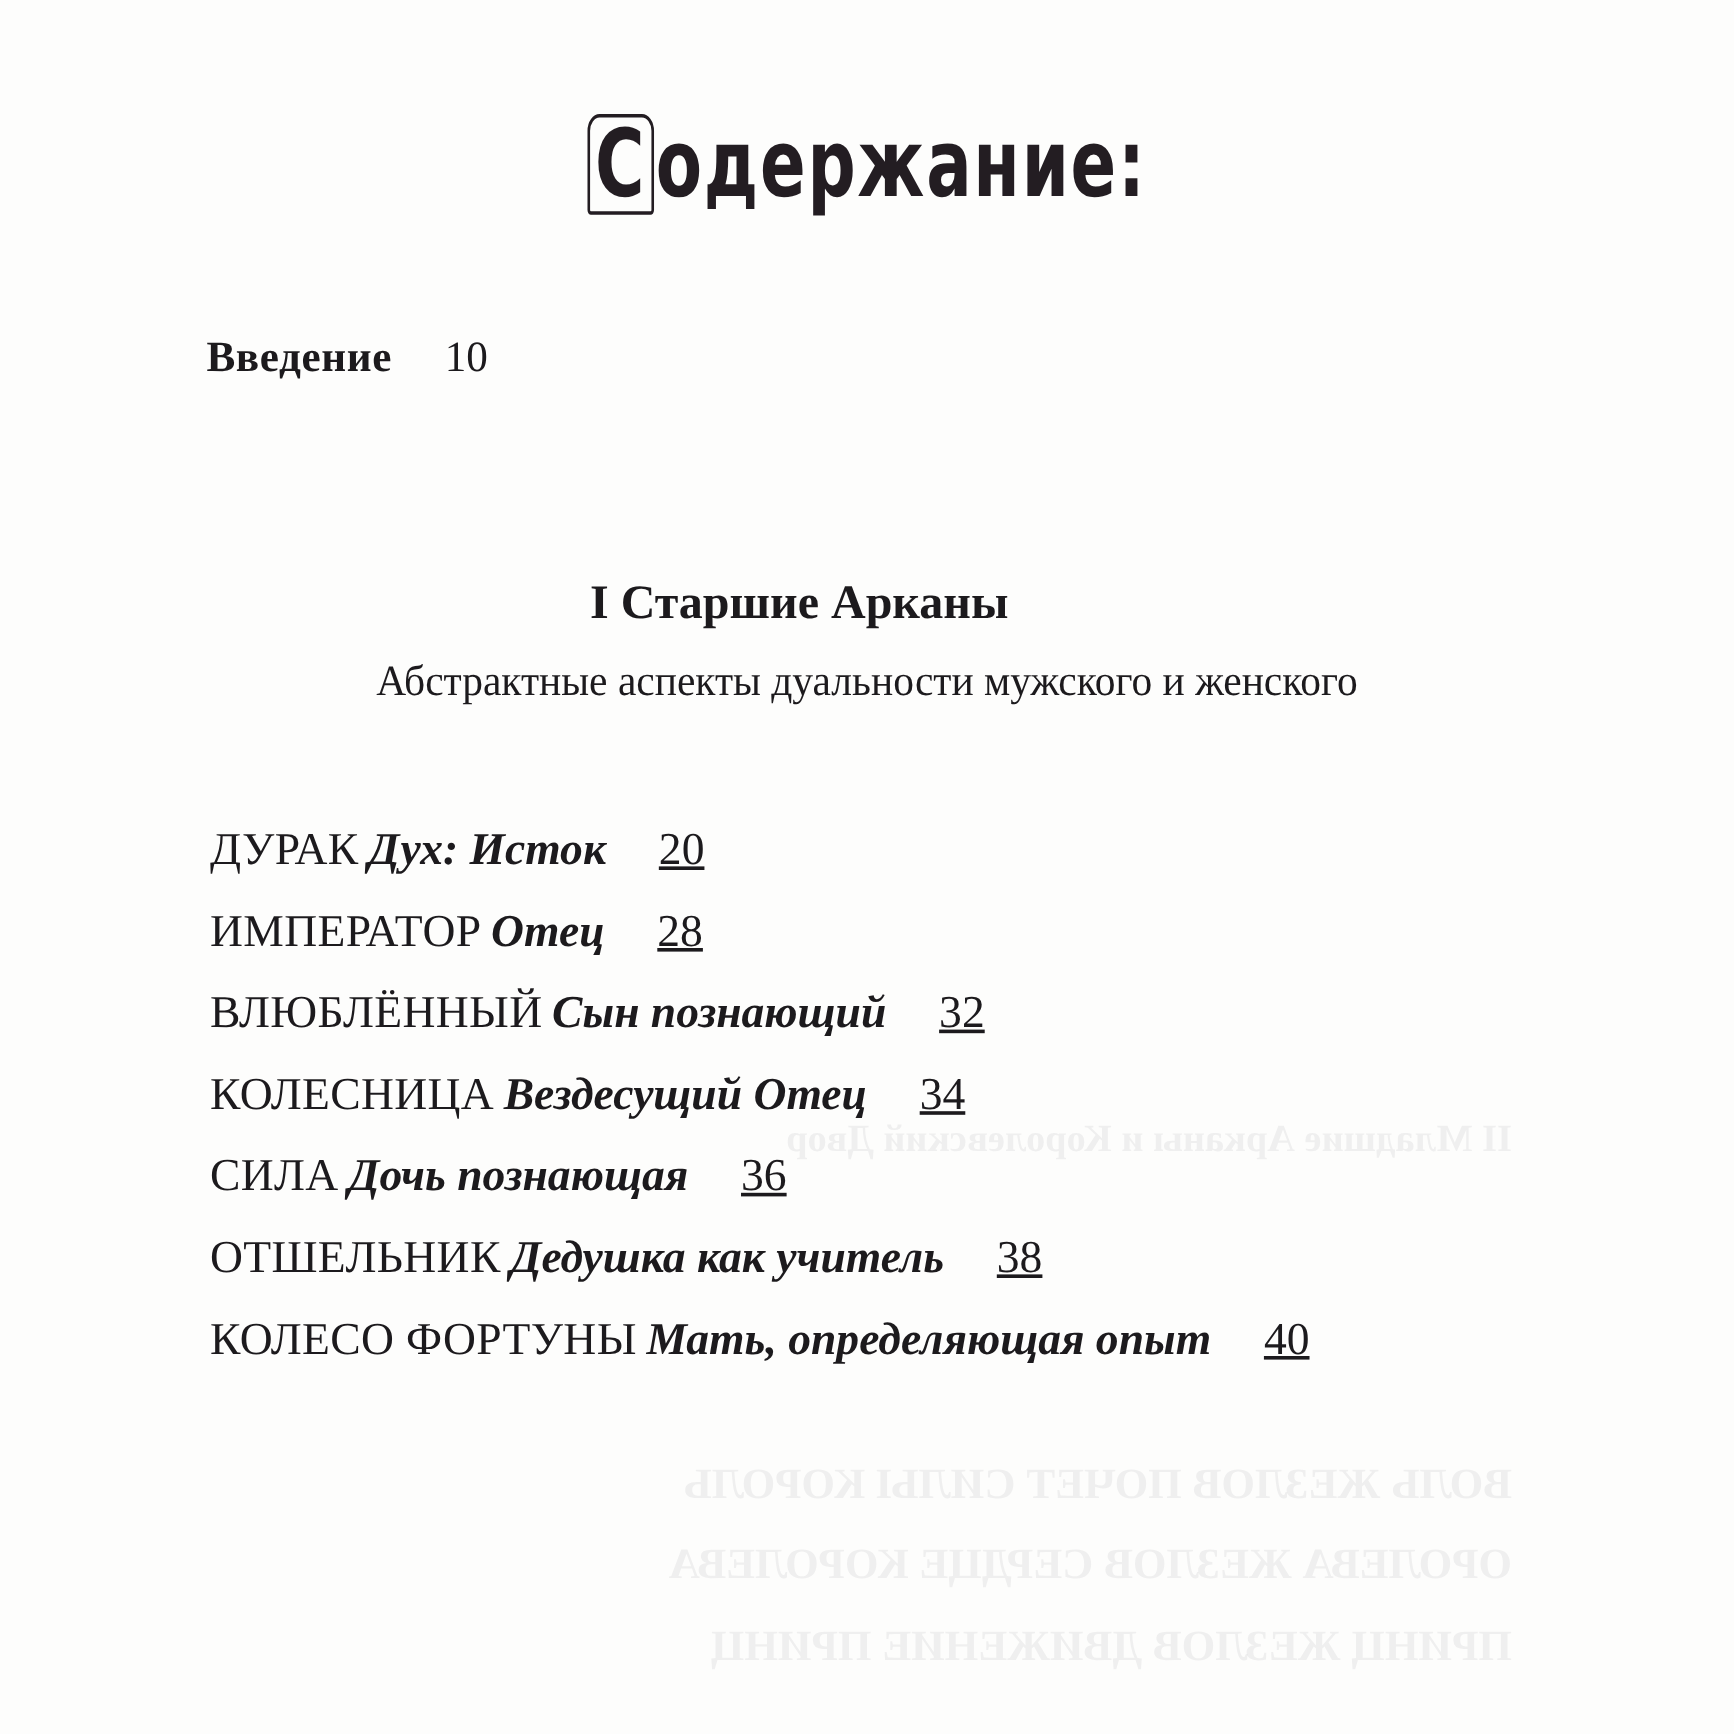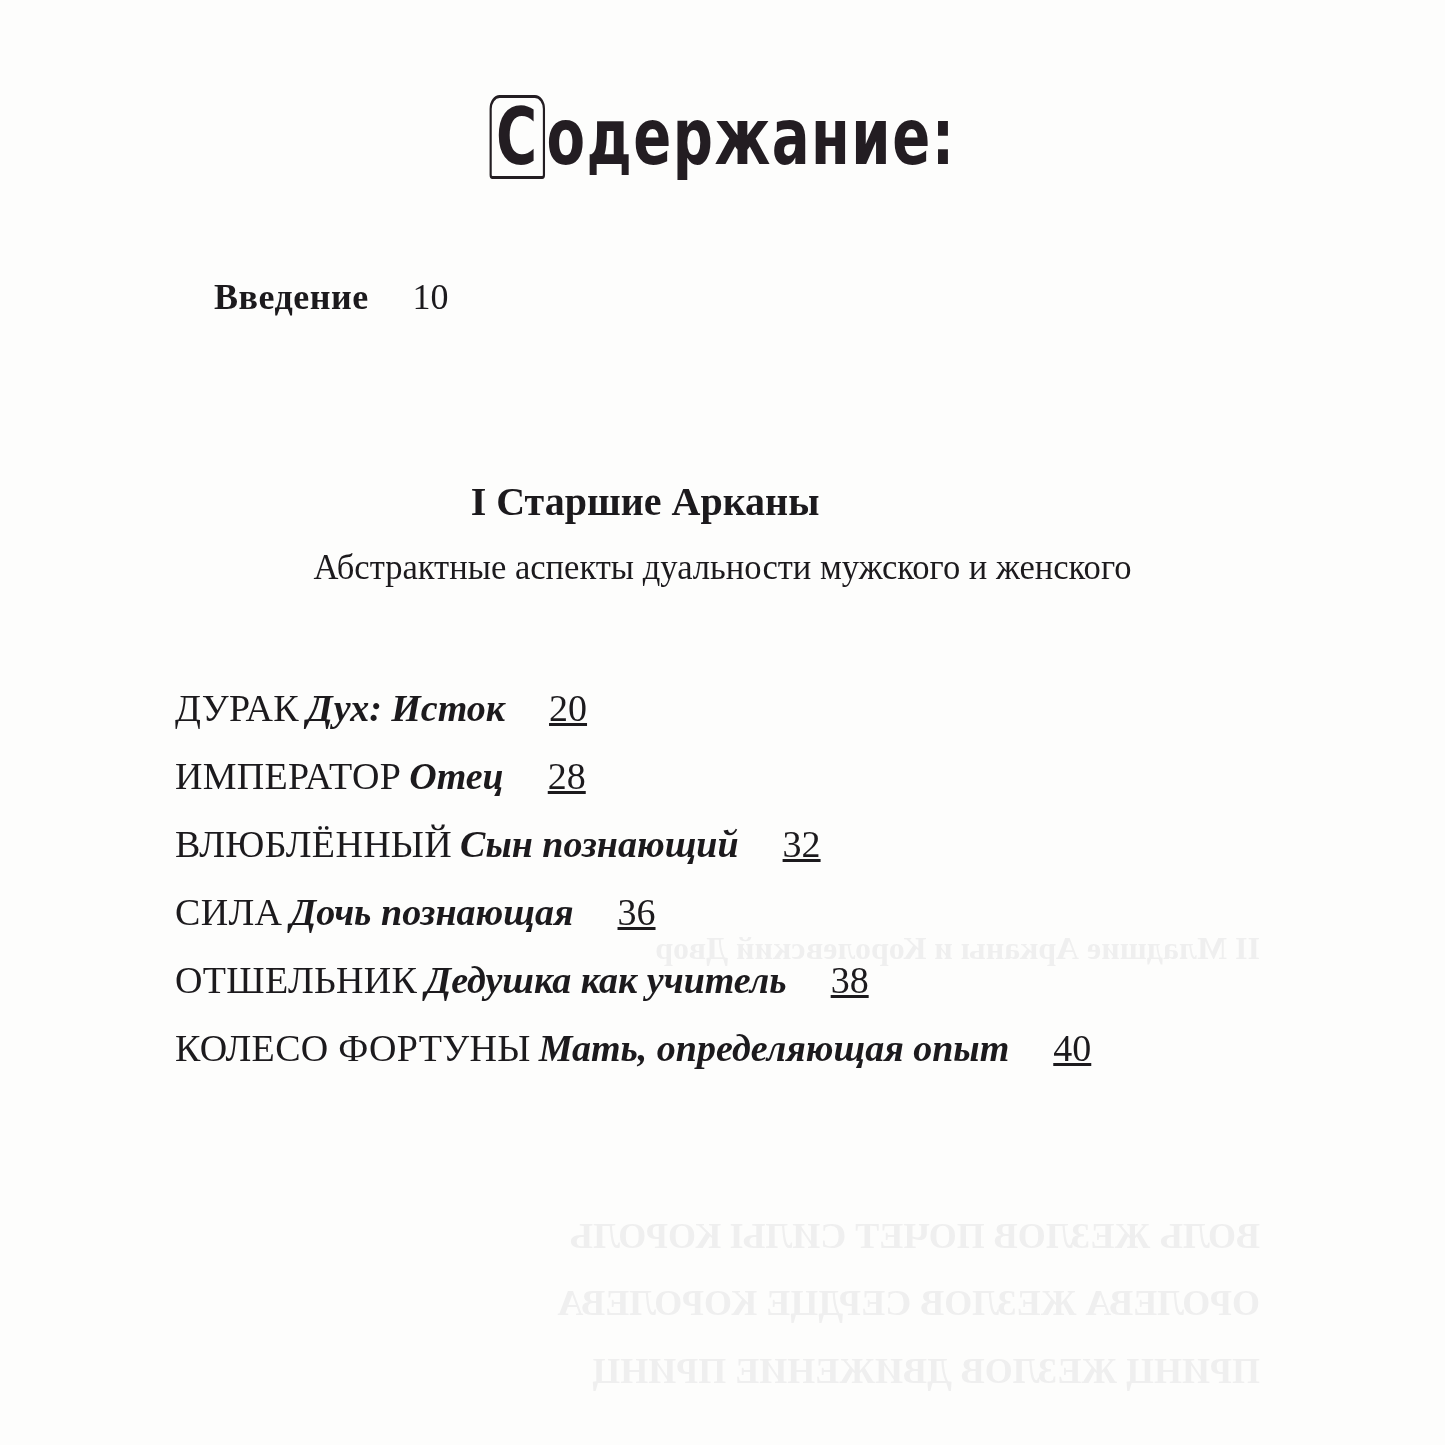--- a/index.html
+++ b/index.html
@@ -32,27 +32,27 @@
     .title .drop {
       display: inline-block;
       border: 3px solid #231d22;
       border-radius: 14px 14px 4px 4px;
       padding: 0 6px;
       line-height: 78px;
       margin-right: 2px;
     }
     .intro {
       position: absolute; top: 276px; left: 172px;
-      font-size: 36px; white-space: nowrap; margin-left: 42px;
+      font-size: 36px; white-space: nowrap;
     }
     .intro .lbl { font-weight: bold; letter-spacing: 0.5px; }
     .intro .pg { margin-left: 44px; }
     .section-title {
       position: absolute; top: 478px; left: 0; width: 1290px;
-      text-align: center; font-weight: bold; font-size: 40px;
+      text-align: center; font-weight: bold; font-size: 40px; padding-left: 21px;
     }
     .section-sub {
       position: absolute; top: 546px; left: 0; width: 1445px;
       text-align: center; font-size: 36px;
       transform: scaleX(0.96);
     }
     .toc {
       position: absolute; top: 684px; left: 175px;
       margin: 0; padding: 0; list-style: none;
     }
@@ -80,16 +80,17 @@
   <span class="lbl">Введение</span><span class="pg">10</span>
 </div>
 
 <div class="section-title">I Старшие Арканы</div>
 <div class="section-sub">Абстрактные аспекты дуальности мужского и женского</div>
 
 <ul class="toc">
   <li><span class="name">ДУРАК</span><span class="sub">Дух: Исток</span><span class="pg">20</span></li>
   <li><span class="name">ИМПЕРАТОР</span><span class="sub">Отец</span><span class="pg">28</span></li>
   <li><span class="name">ВЛЮБЛЁННЫЙ</span><span class="sub">Сын познающий</span><span class="pg">32</span></li>
+  <li><span class="name">КОЛЕСНИЦА</span><span class="sub">Вездесущий Отец</span><span class="pg">34</span></li>
   <li><span class="name">СИЛА</span><span class="sub">Дочь познающая</span><span class="pg">36</span></li>
   <li><span class="name">ОТШЕЛЬНИК</span><span class="sub">Дедушка как учитель</span><span class="pg">38</span></li>
   <li><span class="name">КОЛЕСО ФОРТУНЫ</span><span class="sub">Мать, определяющая опыт</span><span class="pg">40</span></li>
 </ul>
 
 </body></html>

